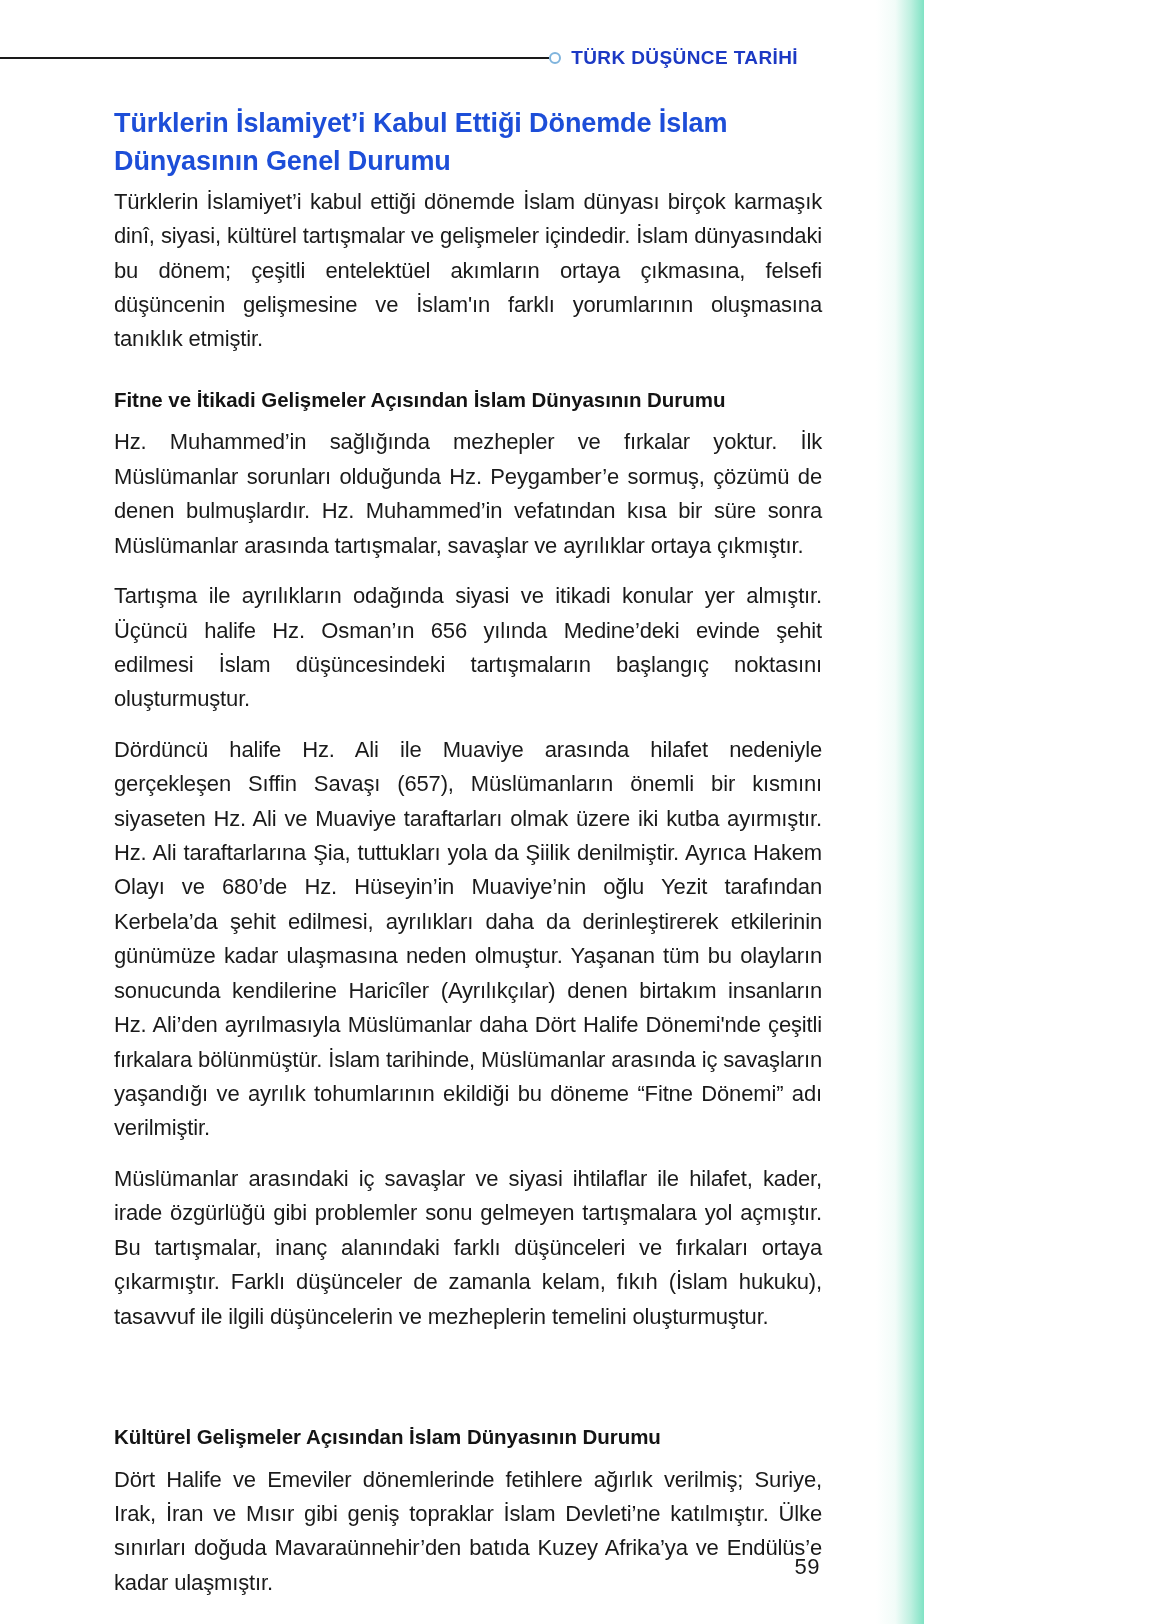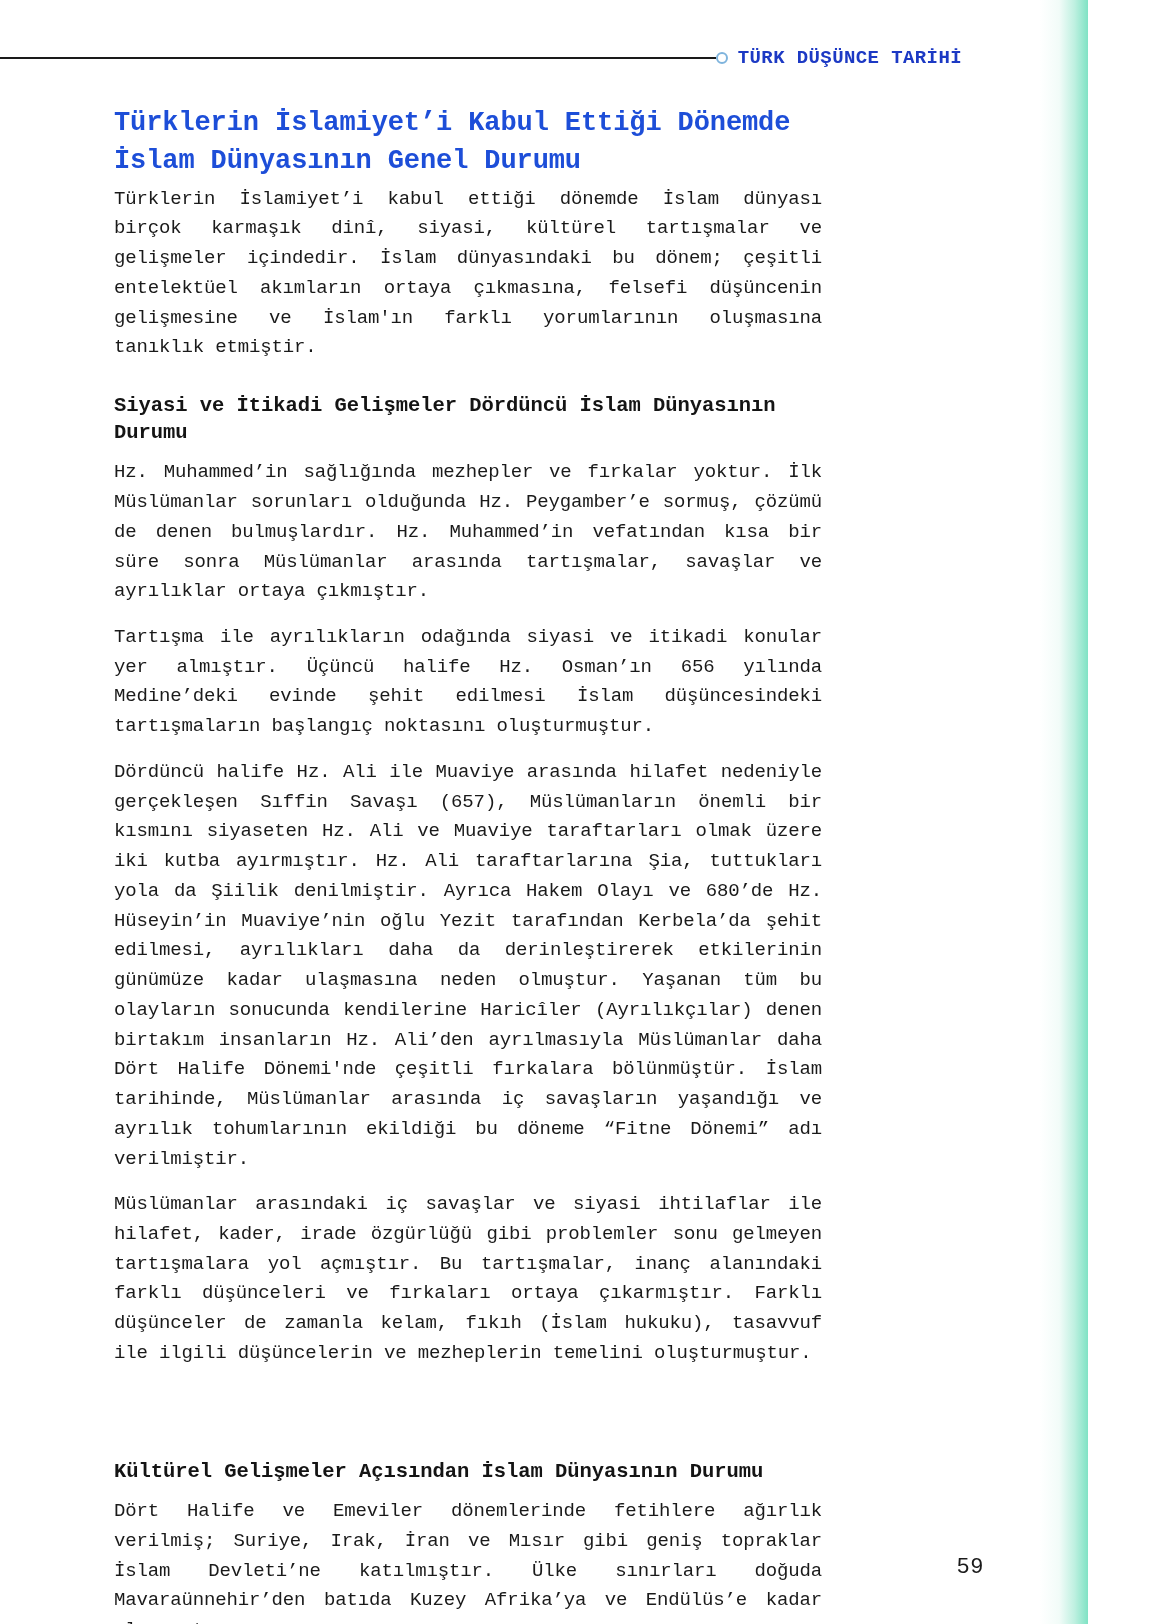--- a/index.html
+++ b/index.html
@@ -2,24 +2,24 @@
 <html lang="tr"><head>
 <meta charset="utf-8">
 <style>
   html, body {
     margin: 0;
     padding: 0;
     background: #ffffff;
   }
   .page {
     position: relative;
-    width: 1088px;
+    width: 924px;
     height: 1624px;
     background: #ffffff;
-    font-family: Liberation Mono, monospace;
+    font-family: Liberation Sans, sans-serif;
     overflow: hidden;
     box-sizing: border-box;
   }
 
   
   .edge-strip {
     position: absolute;
     top: 0;
     right: 0;
     width: 48px;
@@ -92,21 +92,21 @@
     font-weight: bold;
     color: #141414;
     margin: 30px 0 12px 0;
     letter-spacing: -0.05px;
   }
   h2.sub-heading.spaced-top {
     margin-top: 90px;
   }
 
   p.body-text {
-    font-size: 19px;
+    font-size: 22px;
     line-height: 1.565;
     color: #1a1a1a;
     margin: 0 0 16px 0;
     text-align: justify;
     text-justify: inter-word;
     letter-spacing: -0.15px;
     hyphens: manual;
   }
   p.body-text:last-child {
     margin-bottom: 2px;
@@ -135,21 +135,21 @@
     <div class="header-title">TÜRK DÜŞÜNCE TARİHİ</div>
   </div>
 
   <div class="content">
 
     <h1 class="doc-title">Türklerin İslamiyet’i Kabul Ettiği Dönemde İslam Dünyasının Genel Durumu</h1>
 
     <p class="body-text">Türklerin İslamiyet’i kabul ettiği dönemde İslam dünyası birçok karmaşık dinî, siyasi, kültürel tartışmalar ve gelişmeler içindedir.  İslam dünyasındaki bu dönem; çeşitli entelektüel akımların ortaya çıkmasına, felsefi düşüncenin gelişmesine ve İslam'ın farklı yorumlarının oluşmasına tanıklık etmiştir.</p>
 
 
-    <h2 class="sub-heading">Siyasi ve İtikadi Gelişmeler Dördüncü İslam Dünyasının Durumu</h2>
+    <h2 class="sub-heading">Fitne ve İtikadi Gelişmeler Açısından İslam Dünyasının Durumu</h2>
 
     <p class="body-text">Hz. Muhammed’in sağlığında mezhepler ve fırkalar yoktur. İlk Müslümanlar sorunları olduğunda Hz. Peygamber’e sormuş, çözümü de denen bulmuşlardır. Hz. Muhammed’in vefatından kısa bir süre sonra Müslümanlar arasında tartışmalar, savaşlar ve ayrılıklar ortaya çıkmıştır.</p>
 
     <p class="body-text">Tartışma ile ayrılıkların odağında siyasi ve itikadi konular yer almıştır. Üçüncü halife Hz. Osman’ın 656 yılında Medine’deki evinde şehit edilmesi İslam düşüncesindeki tartışmaların başlangıç noktasını oluşturmuştur.</p>
 
     <p class="body-text">Dördüncü halife Hz. Ali ile Muaviye arasında hilafet nedeniyle gerçekleşen Sıffin Savaşı (657), Müslümanların önemli bir kısmını siyaseten Hz. Ali ve Muaviye taraftarları olmak üzere iki kutba ayırmıştır. Hz. Ali taraftarlarına Şia, tuttukları yola da Şiilik denilmiştir. Ayrıca Hakem Olayı ve 680’de Hz. Hüseyin’in Muaviye’nin oğlu Yezit tarafından Kerbela’da şehit edilmesi, ayrılıkları daha da derinleştirerek etkilerinin günümüze kadar ulaşmasına neden olmuştur. Yaşanan tüm bu olayların sonucunda kendilerine Haricîler (Ayrılıkçılar) denen birtakım insanların Hz. Ali’den ayrılmasıyla Müslümanlar daha Dört Halife Dönemi'nde çeşitli fırkalara bölünmüştür. İslam tarihinde, Müslümanlar arasında iç savaşların yaşandığı ve ayrılık tohumlarının ekildiği bu döneme “Fitne Dönemi” adı verilmiştir.</p>
 
     <p class="body-text">Müslümanlar arasındaki iç savaşlar ve siyasi ihtilaflar ile hilafet, kader, irade özgürlüğü gibi problemler sonu gelmeyen tartışmalara yol açmıştır. Bu tartışmalar, inanç alanındaki farklı düşünceleri ve fırkaları ortaya çıkarmıştır. Farklı düşünceler de zamanla kelam, fıkıh (İslam hukuku), tasavvuf ile ilgili düşüncelerin ve mezheplerin temelini oluşturmuştur.</p>
 
     <h2 class="sub-heading spaced-top">Kültürel Gelişmeler Açısından İslam Dünyasının Durumu</h2>

